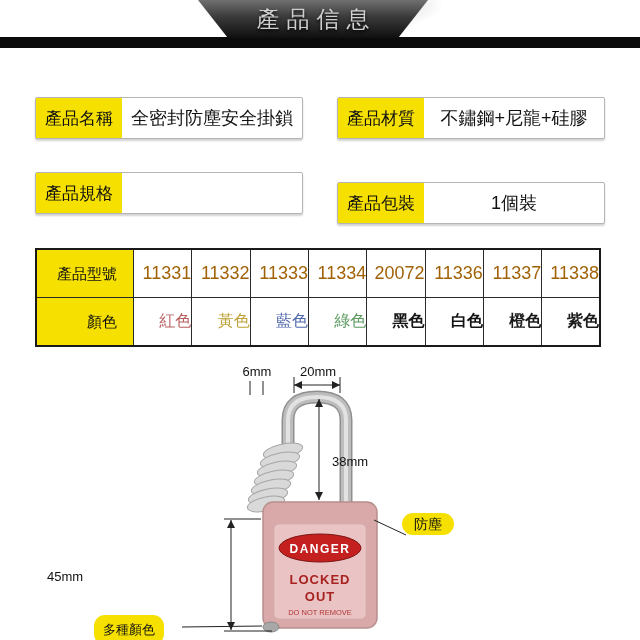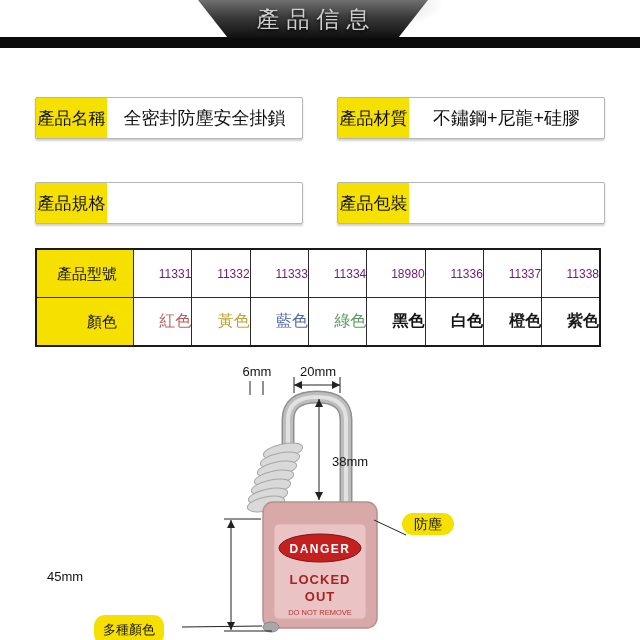--- a/index.html
+++ b/index.html
@@ -28,43 +28,43 @@
   }
 
   
   .info-box{
     position:absolute;height:40px;width:266px;background:#fff;
     border:1px solid #b5b5b5;border-radius:2px;
     box-shadow:0 2px 2px rgba(0,0,0,.18);
     display:flex;align-items:stretch;
   }
   .info-box .lbl{
-    width:71px;background:var(--accent-yellow,#F5E000);
+    width:86px;background:var(--accent-yellow,#F5E000);
     display:flex;align-items:center;justify-content:center;font-size:17px;
   }
   .info-box .val{flex:1;display:flex;align-items:center;justify-content:center;font-size:18px;}
   #box-name{left:35px;top:97px;}
   #box-material{left:337px;top:97px;}
-  #box-size{left:35px;top:182px;text-align:center;}
+  #box-size{left:35px;top:172px;text-align:center;}
   #box-pack{left:337px;top:182px;}
 
   
   .spec-table{
     position:absolute;left:35px;top:248px;width:566px;
     border-collapse:collapse;table-layout:fixed;border:2px solid #1a1a1a;
   }
   .spec-table td{
     border:1px solid #2a2a2a;text-align:right;height:47px;
     font-size:16px;padding:0;overflow:hidden;vertical-align:middle;
   }
   .spec-table .th{
     background:var(--accent-yellow,#F5E000);width:64px;
     font-size:15px;line-height:1.2;word-break:break-all;padding:0 16px;
   }
-  .spec-table .model{font-size:12px;color:#701a75;}
+  .spec-table .model{font-size:18px;color:#a16207;}
 
   
   .diagram-svg{position:absolute;left:0;top:355px;}
   .dim{stroke:#222;stroke-width:1;fill:none;}
   .dimfill{fill:#222;stroke:none;}
   .dimtext{font-size:13px;fill:#111;font-family:"Liberation Sans",sans-serif;}
   .pill{
     position:absolute;background:var(--accent-yellow,#F5E000);
     border-radius:11px;font-size:14px;line-height:18px;padding:2px 12px;color:#111;
   }
@@ -88,31 +88,32 @@
   </div>
   <div class="info-box" id="box-material">
     <div class="lbl">產品材質</div>
     <div class="val">不鏽鋼+尼龍+硅膠</div>
   </div>
   <div class="info-box" id="box-size">
     <div class="lbl">產品規格</div>
   </div>
   <div class="info-box" id="box-pack">
     <div class="lbl">產品包裝</div>
+    <div class="val">1個裝</div>
   </div>
 
   <table class="spec-table">
     <tbody>
         <tr>
       <td class="th">產品型號</td>
       <td class="model">11331</td>
       <td class="model">11332</td>
       <td class="model">11333</td>
       <td class="model">11334</td>
-      <td class="model">18980</td>
+      <td class="model">20072</td>
       <td class="model">11336</td>
       <td class="model">11337</td>
       <td class="model">11338</td>
     </tr>
     <tr>
       <td class="th">顏色</td>
       <td style="color: rgb(184, 95, 95); font-weight: 400;">紅色</td>
       <td style="color: rgb(191, 164, 60); font-weight: 400;">黃色</td>
       <td style="color: rgb(80, 105, 173); font-weight: 400;">藍色</td>
       <td style="color: rgb(93, 154, 96); font-weight: 400;">綠色</td>

